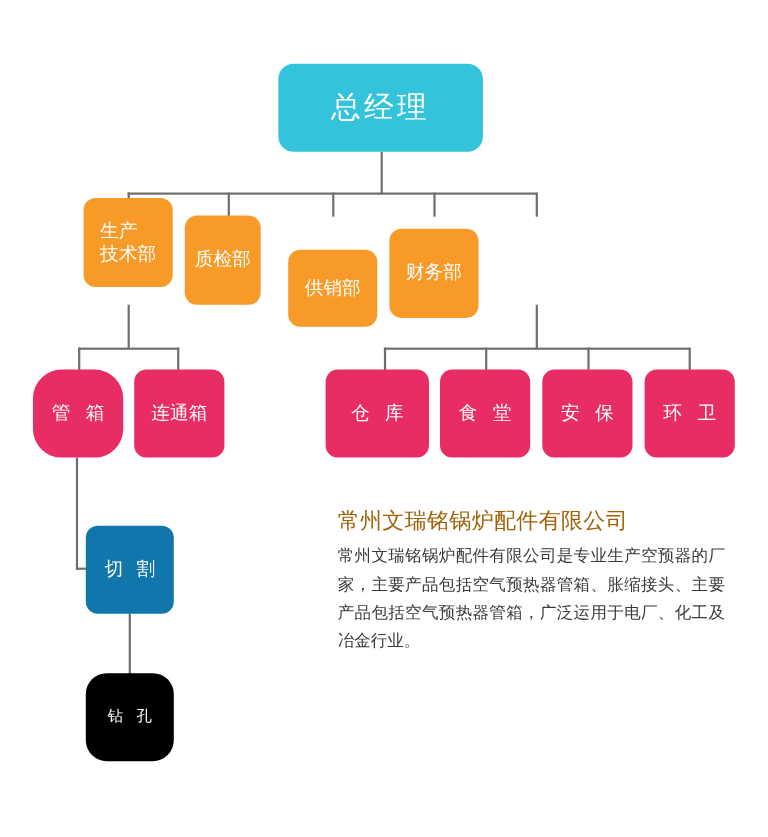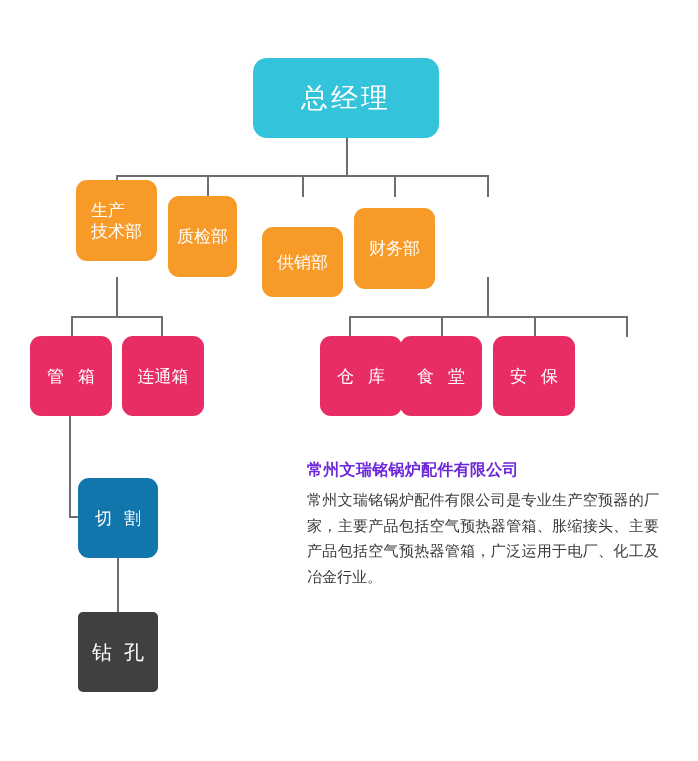--- a/index.html
+++ b/index.html
@@ -55,40 +55,40 @@
     background: #E72D63;
     border-radius: 11px;
     font-size: 17px;
   }
   .node-cut {
     background: #1176AC;
     border-radius: 11px;
     font-size: 17px;
   }
   .node-drill {
-    background: #404040;
-    border-radius: 5px;
-    font-size: 20px;
+    background: #000000;
+    border-radius: 19px;
+    font-size: 14px;
   }
   .sp { letter-spacing: 14px; text-indent: 14px; }
   .sp2 { letter-spacing: 12px; text-indent: 12px; }
   .node-label { display: block; }
   .node-label .ln { display: block; }
 
   
   #company-block {
     position: absolute;
     left: 307px;
     top: 460px;
     width: 352px;
   }
   #company-title {
-    font-size: 16px;
-    font-weight: bold;
-    color: #6d28d9;
+    font-size: 20px;
+    font-weight: normal;
+    color: #a16207;
     letter-spacing: 0.3px;
     margin: 0 0 7px 0;
     line-height: 1.3;
   }
   #company-desc {
     font-size: 15px;
     color: #3a3a3a;
     line-height: 1.72;
     margin: 0;
     text-align: justify;
@@ -143,40 +143,43 @@
 
   <div class="node node-dept" style="left:262px; top:196px; width:81px; height:70px;margin-top:31px;">
     <span class="node-label">供销部</span>
   </div>
 
   <div class="node node-dept" style="left:354px; top:208px; width:81px; height:81px;">
     <span class="node-label">财务部</span>
   </div>
 
 
-  <div class="node node-unit" style="left:30px; top:336px; width:82px; height:80px;">
+  <div class="node node-unit" style="left:30px; top:336px; width:82px; height:80px;border-radius:26px;">
     <span class="node-label sp">管箱</span>
   </div>
 
   <div class="node node-unit" style="left:122px; top:336px; width:82px; height:80px;">
     <span class="node-label">连通箱</span>
   </div>
 
-  <div class="node node-unit" style="left:320px; top:336px; width:82px; height:80px;">
+  <div class="node node-unit" style="left:296px; top:336px; width:94px; height:80px;">
     <span class="node-label sp">仓库</span>
   </div>
 
   <div class="node node-unit" style="left:493px; top:336px; width:82px; height:80px;">
     <span class="node-label sp">安保</span>
   </div>
 
   <div class="node node-unit" style="left:400px; top:336px; width:82px; height:80px;">
     <span class="node-label sp">食堂</span>
   </div>
 
+  <div class="node node-unit" style="left:586px; top:336px; width:82px; height:80px;">
+    <span class="node-label sp">环卫</span>
+  </div>
 
   <div class="node node-cut" style="left:78px; top:478px; width:80px; height:80px;">
     <span class="node-label sp2">切割</span>
   </div>
 
   <div class="node node-drill" style="left:78px; top:612px; width:80px; height:80px;">
     <span class="node-label sp2">钻孔</span>
   </div>
 
   <div id="company-block">

